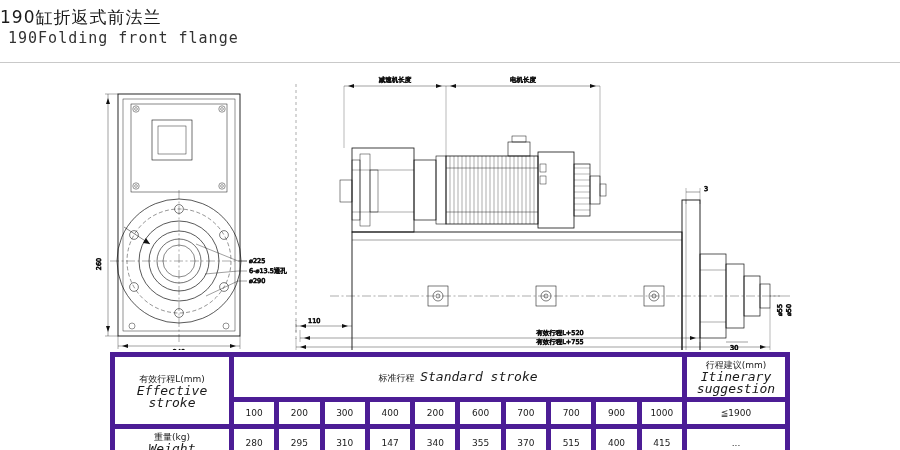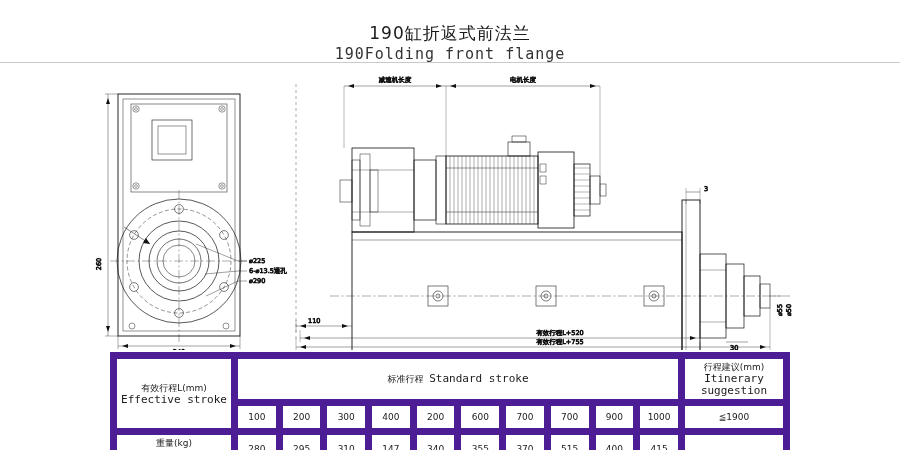--- a/index.html
+++ b/index.html
@@ -8,31 +8,32 @@
     background:#ffffff;
     font-family:"Liberation Sans", sans-serif;
     color:#1a1a1a;
     position:relative;
     overflow:hidden;
   }
   .page{position:absolute;inset:0;}
 
   
   .title-block{
-    position:absolute;top:22px;left:0;width:100%;
-    text-align:center;
+    position:absolute;top:6px;left:0;width:100%;
+    text-align:left;
   }
   .title-cn{
     font-size:17px;letter-spacing:1px;line-height:22px;
     font-family:"DejaVu Sans", sans-serif;
   }
   .title-en{
     font-size:15px;line-height:20px;letter-spacing:1px;
     font-family:"DejaVu Sans Mono", monospace;
     color:#333;
+    padding-left:8px;
   }
   .title-rule{
     position:absolute;top:62px;left:0;width:900px;height:1px;background:#c9c9c9;
   }
 
   
   .drawing{position:absolute;top:64px;left:0;width:900px;height:286px;}
   .drawing svg{display:block;}
 
   .lbl{
@@ -49,34 +50,34 @@
   
   .table-wrap{
     position:absolute;left:110px;top:352px;width:680px;
   }
   table.spec{
     border-collapse:collapse;
     width:680px;
     table-layout:fixed;
   }
   table.spec td{
-    border:7px solid #4c1d95;
+    border:5px solid #4c1d95;
     text-align:center;
     vertical-align:middle;
     font-size:9px;
     font-family:"DejaVu Sans", sans-serif;
     padding:2px 1px;
     line-height:12px;
     height:18px;
   }
   td.head-left{width:112px;font-size:9px;}
   td.head-right{width:96px;font-size:8.5px;}
   td.group{font-size:9px;}
   .cn{font-family:"DejaVu Sans", sans-serif;}
-  .en{font-family:"DejaVu Sans Mono", monospace;font-size:11px;}
+  .en{font-family:"DejaVu Sans Mono", monospace;font-size:13px;font-style:italic;}
   .two-line span{display:block;}
   td.note{font-size:8.5px;padding:3px 2px;}
 </style>
 </head>
 <body>
 
 <div class="page">
 
   <div class="title-block">
     <div class="title-cn">190缸折返式前法兰</div>

